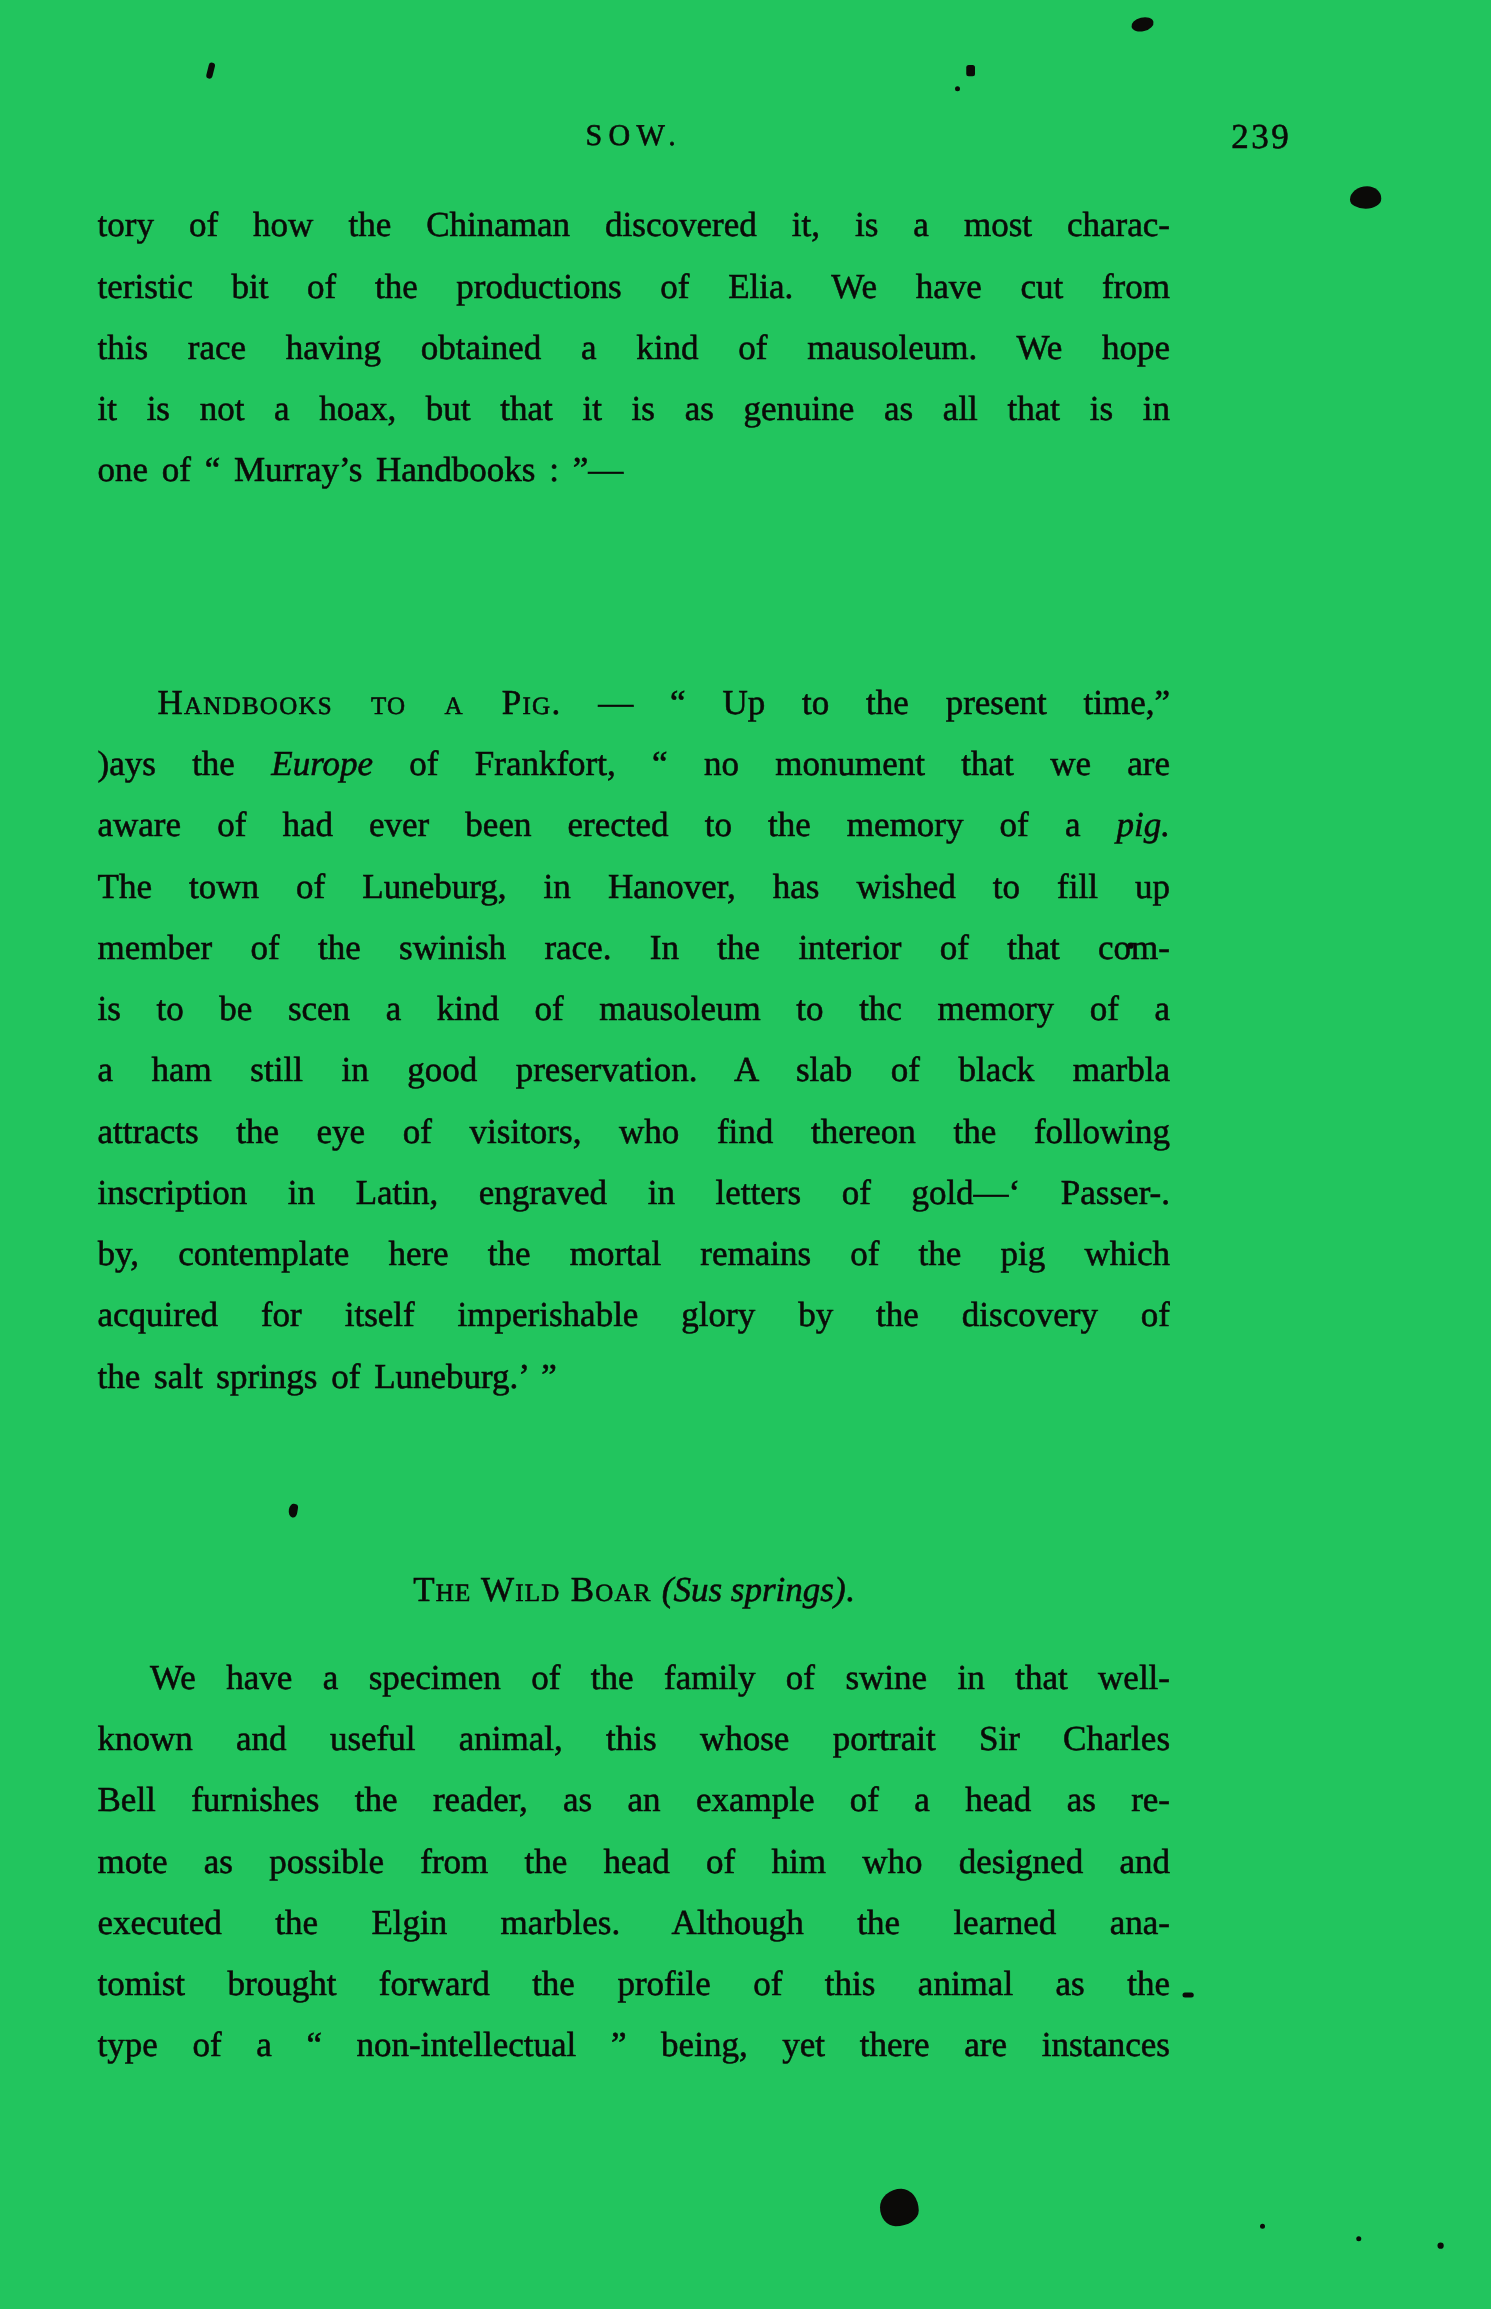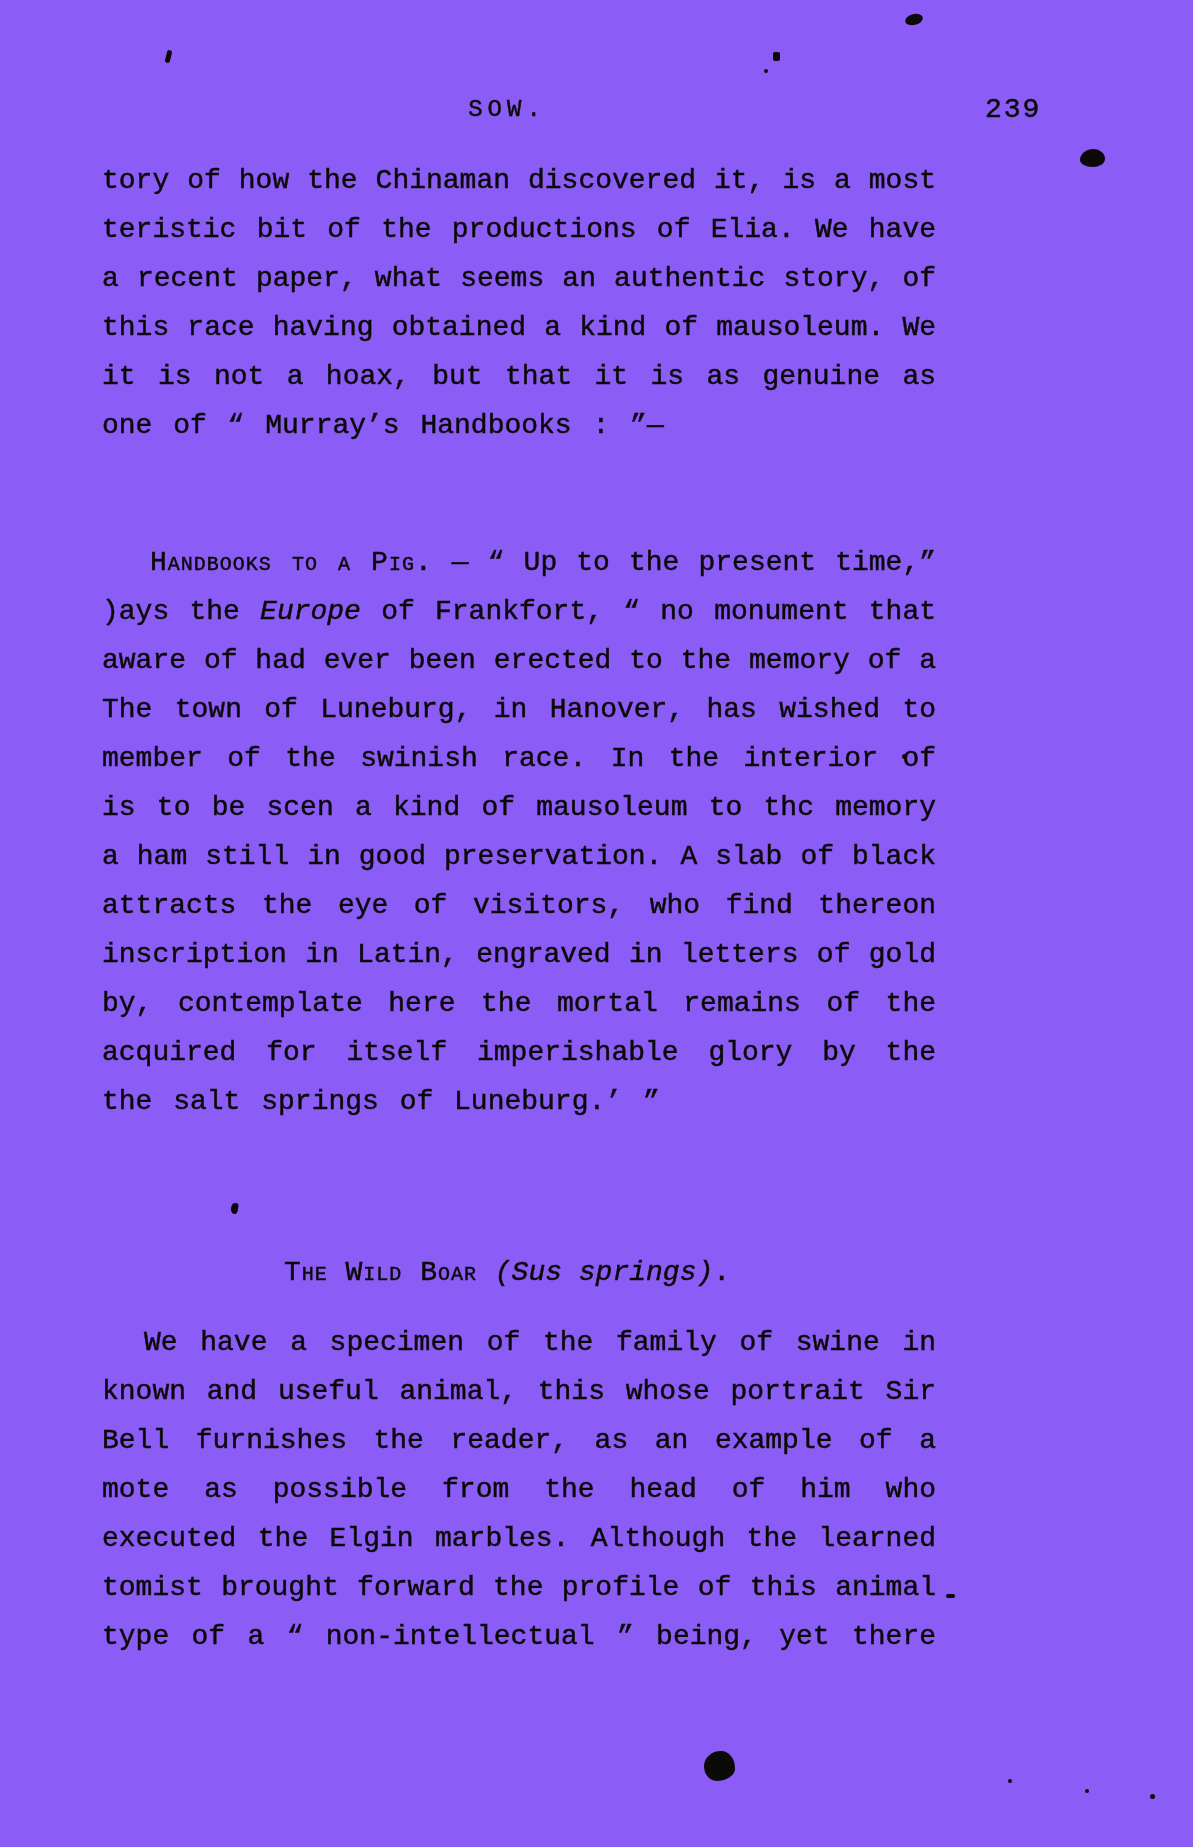--- a/index.html
+++ b/index.html
@@ -1,21 +1,21 @@
 <!DOCTYPE html>
 <html><head>
 <meta charset="utf-8">
 <style>
   html,body { margin:0; padding:0; }
   .page {
     position: relative;
     width: 1193px;
     height: 1847px;
-    background: #8b5cf6;
-    font-family: Liberation Mono, monospace;
+    background: #22c55e;
+    font-family: Liberation Serif, serif;
     color: #0b0a08;
     overflow: hidden;
     -webkit-text-stroke: 0.45px #0b0a08;
   }
   .running-title {
     position: absolute;
     left: 78px;
     width: 858px;
     top: 96px;
     text-align: center;
@@ -38,21 +38,20 @@
   }
   .p1 { top: 156px; }
   .p2 { top: 538px; }
   .heading { top: 1248px; text-align: center; }
   .p3 { top: 1318px; }
   .line {
     text-align: justify;
     text-align-last: justify;
     overflow: hidden;
     height: 49px;
-    margin-left: 24px;
   }
   .line.left {
     text-align: left;
     text-align-last: left;
     word-spacing: 4px;
     white-space: nowrap;
   }
   .indent1 { text-indent: 48px; }
   .indent2 { text-indent: 42px; }
   .sc { font-variant: small-caps; letter-spacing: 1px; }
@@ -75,21 +74,20 @@
 <body>
 
 <div class="page">
 
   <div class="running-title">SOW.</div>
   <div class="page-number">239</div>
 
   <div class="block p1">
     <div class="line">tory of how the Chinaman discovered it, is a most charac-</div>
     <div class="line">teristic bit of the productions of Elia.  We have cut from</div>
-    <div class="line">a recent paper, what seems an authentic story, of one of</div>
     <div class="line">this race having obtained a kind of mausoleum.  We hope</div>
     <div class="line">it is not a hoax, but that it is as genuine as all that is in</div>
     <div class="line left">one of “ Murray’s Handbooks : ”—</div>
   </div>
 
   <div class="block p2">
     <div class="line indent1"><span class="sc">Handbooks to a Pig.</span><span> — “ Up  to  the  present  time,”</span></div>
     <div class="line"><span>)ays the </span><span class="it">Europe</span><span> of Frankfort, “ no monument that we are</span></div>
     <div class="line"><span>aware of had ever been erected to the memory of a </span><span class="it">pig.</span></div>
     <div class="line">The town of Luneburg, in Hanover, has wished to fill up</div>

